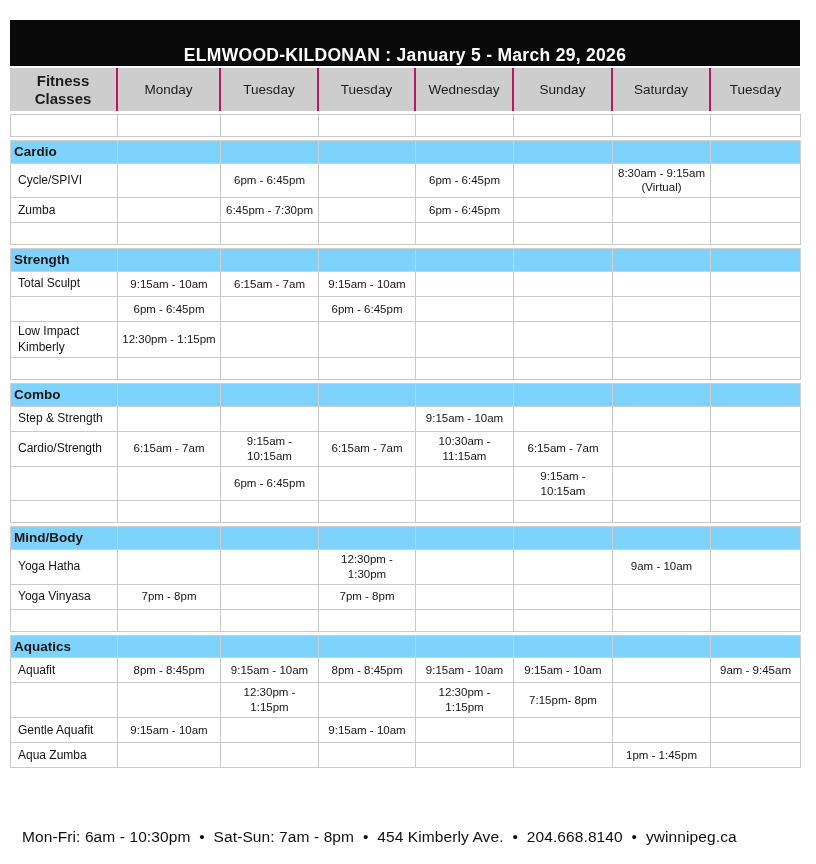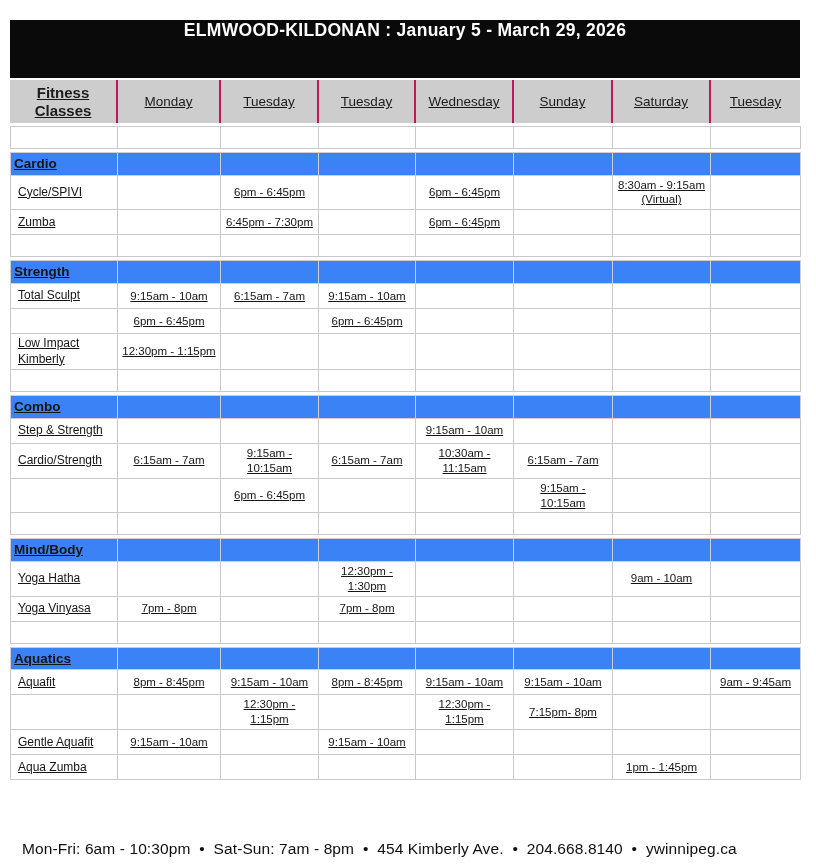--- a/index.html
+++ b/index.html
@@ -6,29 +6,29 @@
   html, body {
     width: 816px; height: 864px;
     background: #ffffff;
     font-family: "Liberation Sans", sans-serif;
     color: #151515;
     overflow: hidden;
   }
   .page { padding: 20px 0 0 10px; width: 800px; }
 
   .banner {
-    width: 790px; height: 58px;
+    width: 790px; height: 46px;
     background: #0a0a0a;
-    display: flex; align-items: flex-start; justify-content: center;
+    display: flex; align-items: flex-end; justify-content: center;
   }
   .banner span {
     color: #ffffff; font-weight: bold; font-size: 17.5px; letter-spacing: .3px;
   }
 
-  table { border-collapse: collapse; table-layout: fixed; width: 790px; text-decoration: underline; }
+  table { border-collapse: collapse; table-layout: fixed; width: 790px; }
 
   .day-table { margin-top: 2px; }
   .day-table td {
     background: #cdcdcd; height: 43px;
     text-align: center; vertical-align: middle;
     font-size: 13.5px; color: #1c1c1c;
   }
   .day-table td + td { border-left: 2px solid #be185d; }
   .day-table td.fc-cell {
     font-weight: bold; font-size: 15px; line-height: 1.15; padding: 0 12px;
@@ -37,21 +37,21 @@
   .sched-table { margin-top: 3px; }
   .sched-table td {
     border: 1px solid #c9c9c9;
     height: 25px; vertical-align: middle;
     font-size: 11.5px; line-height: 1.3;
     white-space: pre-line; padding: 2px 3px;
   }
   .sched-table td.label { text-align: left; padding-left: 7px; font-size: 12px; }
   .sched-table td.time { text-align: center; }
   .sched-table tr.section-header td {
-    background: #3b82f6; border-color: #cfcfcf; height: 21px;
+    background: #7dd3fc; border-color: #cfcfcf; height: 21px;
   }
   .sched-table td.sec-name {
     font-weight: bold; font-size: 13.5px; white-space: nowrap;
   }
   .sched-table tr.empty-row td { height: 22px; }
   .lead-table td { height: 21px; }
 
   .footer {
     margin: 60px 0 0 12px;
     font-size: 15.5px; color: #101010;

